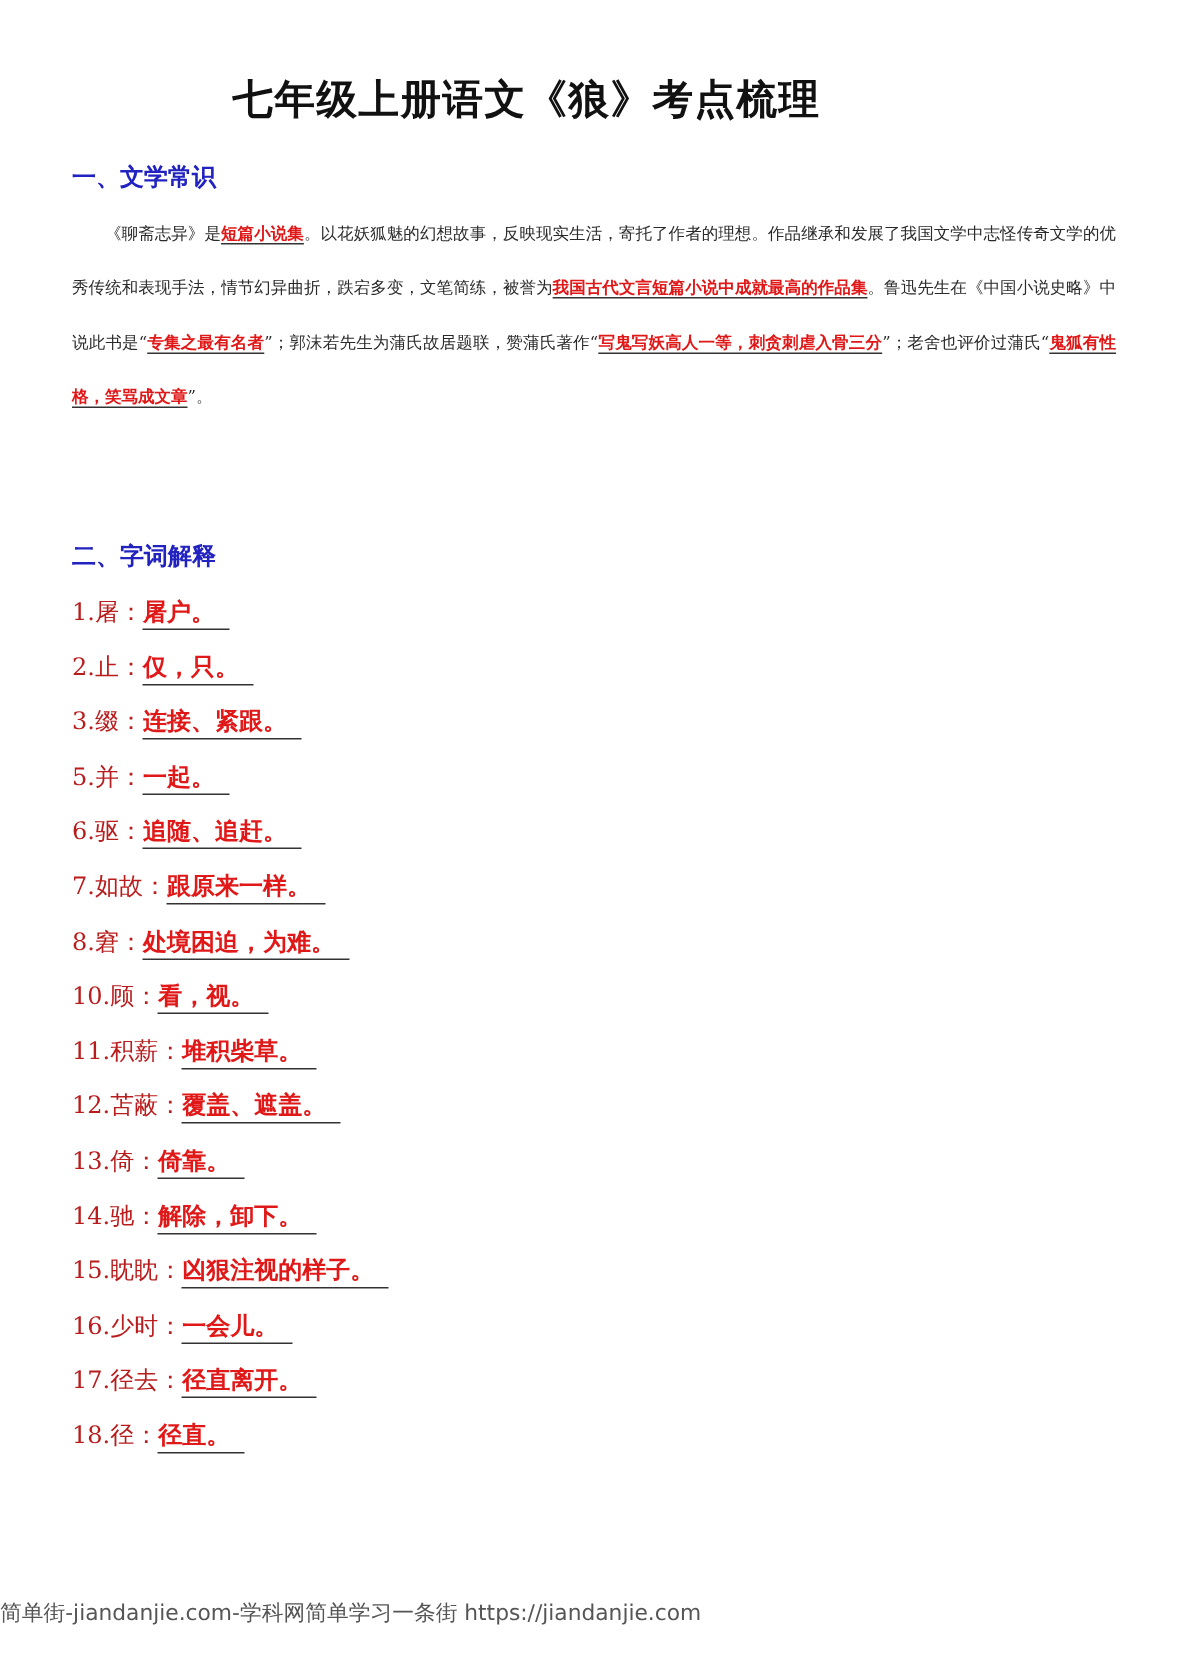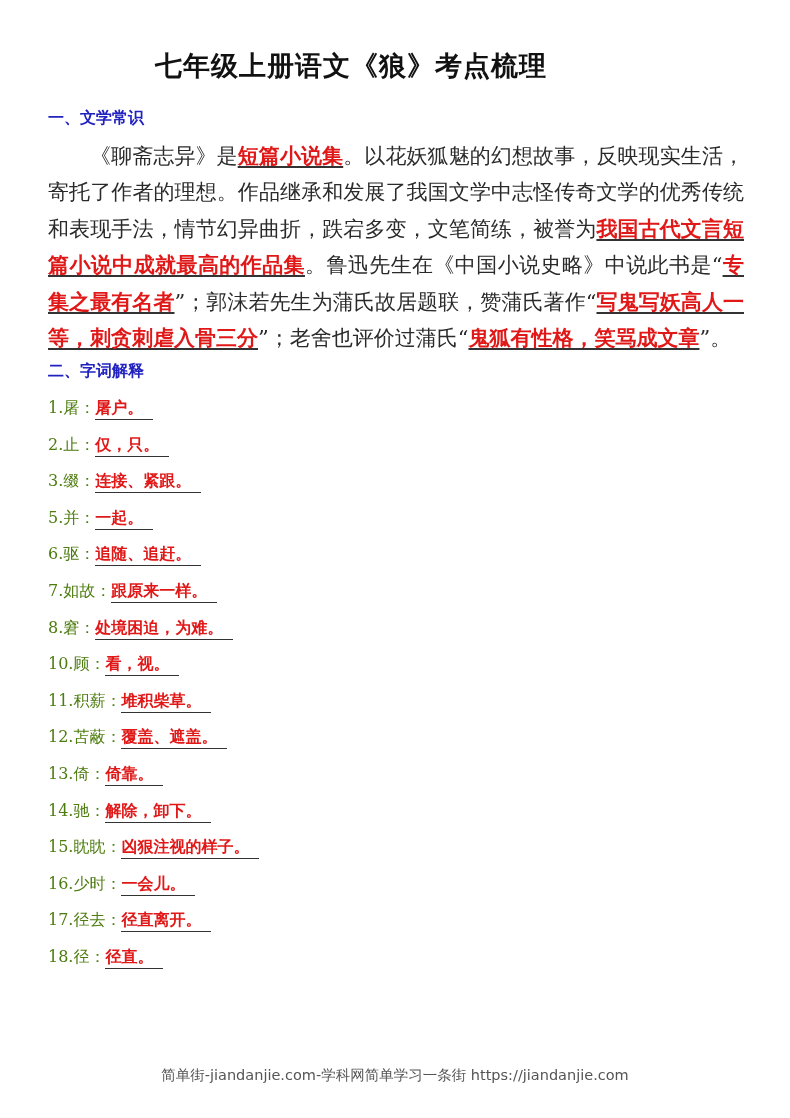--- a/index.html
+++ b/index.html
@@ -13,42 +13,42 @@
     font-family: "DejaVu Sans", "Liberation Sans", sans-serif;
     font-size: 27px; font-weight: bold; color: #111111; letter-spacing: 1px;
   }
   .heading {
     position: absolute; left: 48px;
     font-family: "DejaVu Sans", "Liberation Sans", sans-serif;
     font-size: 16px; font-weight: bold; color: #2222c0;
   }
   .para {
     position: absolute; left: 48px; top: 138px; width: 696px;
-    font-size: 21px; line-height: 36.4px; text-align: justify;
+    font-size: 11px; line-height: 36.4px; text-align: justify;
     text-indent: 2em; color: #2a2a2a;
   }
   .hl {
     color: #e01818; font-weight: bold;
     font-family: "DejaVu Sans", "Liberation Sans", sans-serif;
     text-decoration: underline; text-decoration-color: #333333;
     text-underline-offset: 3px;
   }
   .items { position: absolute; left: 48px; top: 390px; }
   .item {
     height: 36.6px; line-height: 36.6px; font-size: 16px; white-space: nowrap;
   }
-  .item .num { color: #4d7c0f; }
+  .item .num { color: #b91c1c; }
   .item .ans {
     color: #e01818; font-weight: bold;
     font-family: "DejaVu Sans", "Liberation Sans", sans-serif;
     display: inline-block; line-height: 22px;
     border-bottom: 1px solid #333333; padding-right: 10px;
   }
   .footer {
-    position: absolute; top: 1066px; left: 0; width: 790px; text-align: center;
+    position: absolute; top: 1066px; left: 0; width: 790px; 
     font-family: "DejaVu Sans", "Liberation Sans", sans-serif;
     font-size: 14.5px; color: #555555;
   }
 </style>
 </head>
 <body>
 
 <div class="title">七年级上册语文《狼》考点梳理</div>
 
 <div class="heading" style="top:108px;">一、文学常识</div>

